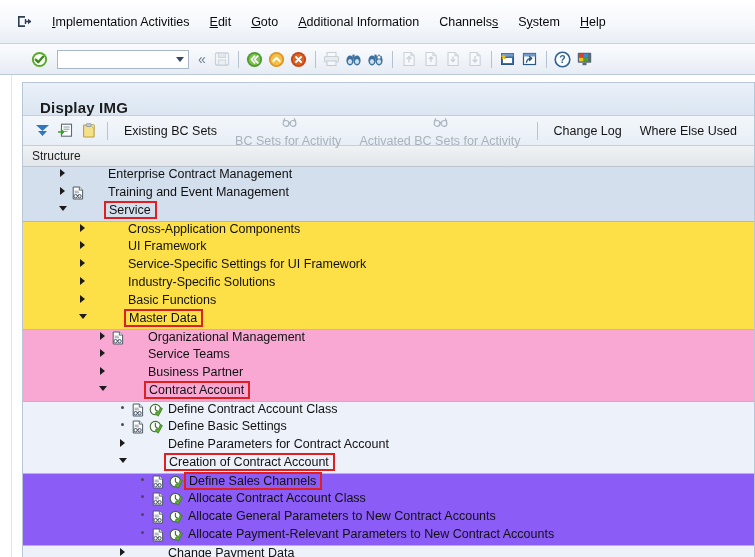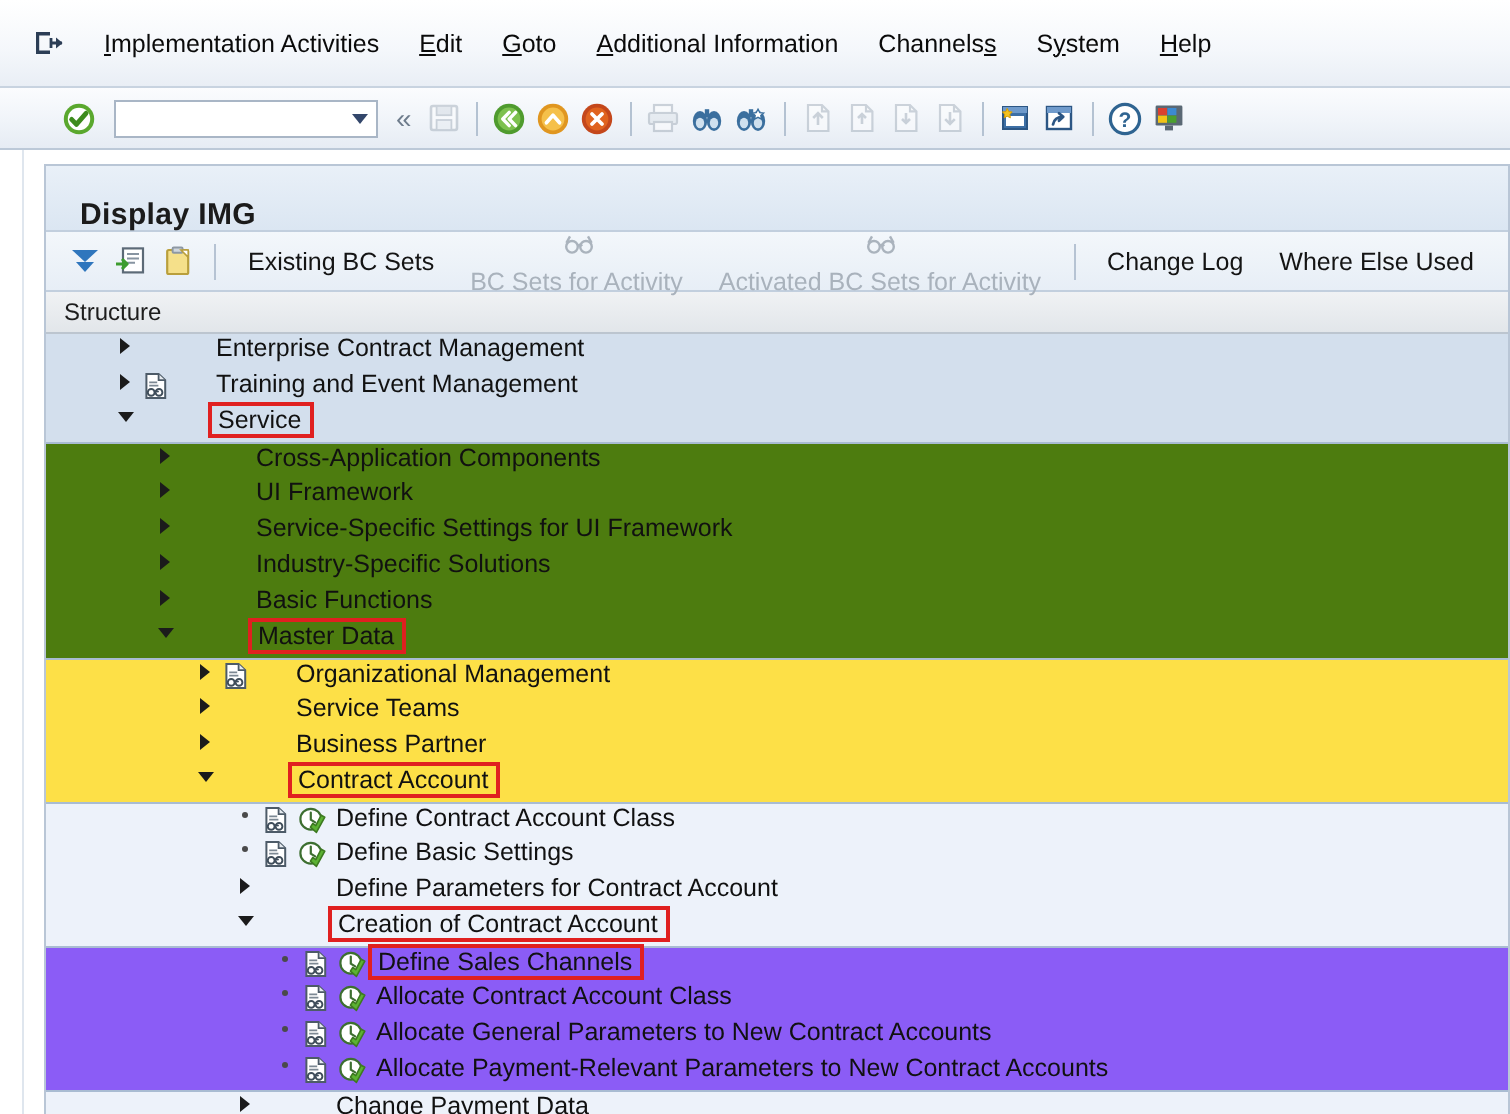--- a/index.html
+++ b/index.html
@@ -210,22 +210,22 @@
   .row {
     height: 18px;
     display: flex;
     align-items: flex-start;
     box-sizing: border-box;
     position: relative;
     white-space: nowrap;
     cursor: pointer;
   }
   .row.lvl0 { background: #d3dfed; }
-  .row.lvl1 { background: #4d7c0f; }
-  .row.lvl2 { background: #fde047; }
+  .row.lvl1 { background: #fde047; }
+  .row.lvl2 { background: #f9a8d4; }
   .row.lvl3 { background: #edf2fa; }
   .row.lvl4 { background: #8b5cf6; }
   .row.sepabove { border-top: 1px solid #a9bcd2; }
 
   .twisty {
     width: 11px; height: 11px;
     flex: none;
     display: flex;
     align-items: center;
     justify-content: center;

